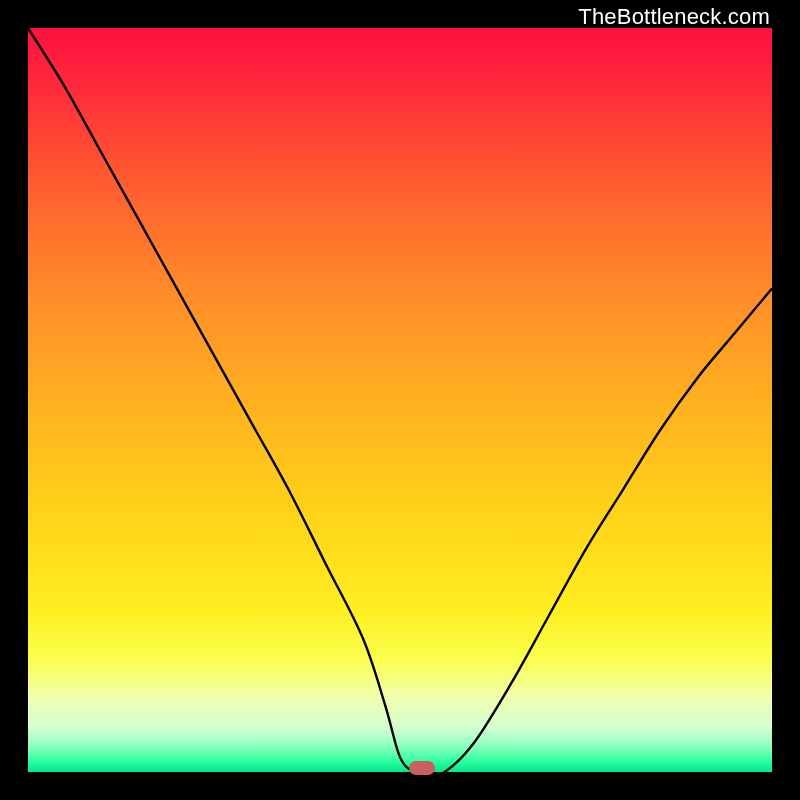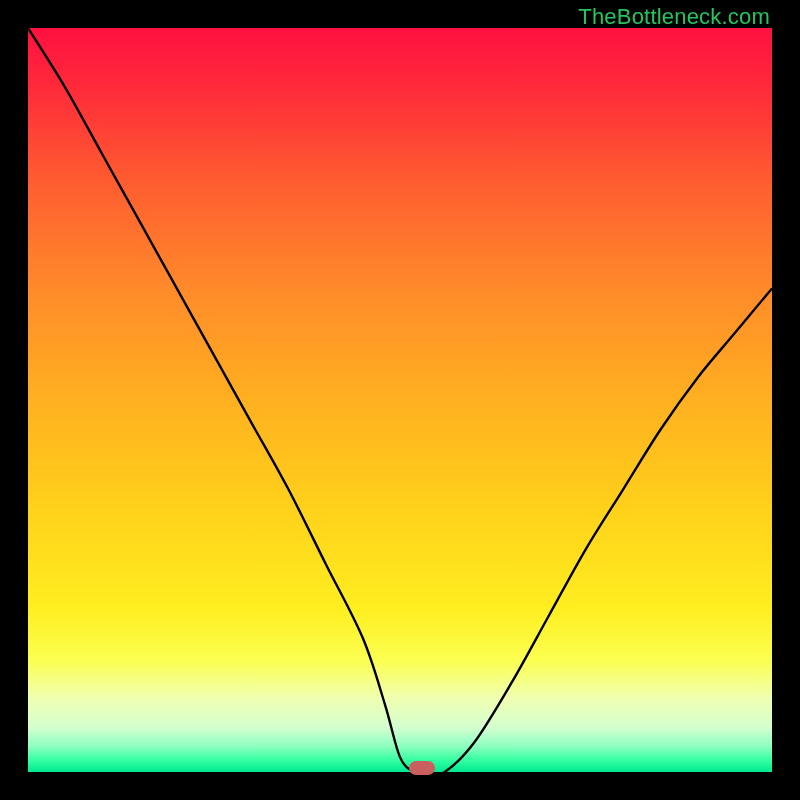--- a/index.html
+++ b/index.html
@@ -36,21 +36,21 @@
     width: 100%;
     height: 100%;
   }
   .watermark {
     position: absolute;
     top: 4px;
     right: 30px;
     font-family: Arial, Helvetica, sans-serif;
     font-size: 22px;
     font-weight: 500;
-    color: #22c55e;
+    color: #ffffff;
     letter-spacing: 0.2px;
   }
   .marker {
     position: absolute;
     width: 26px;
     height: 14px;
     border-radius: 7px;
     background: #c95f5f;
     transform: translate(-50%, -50%);
   }

